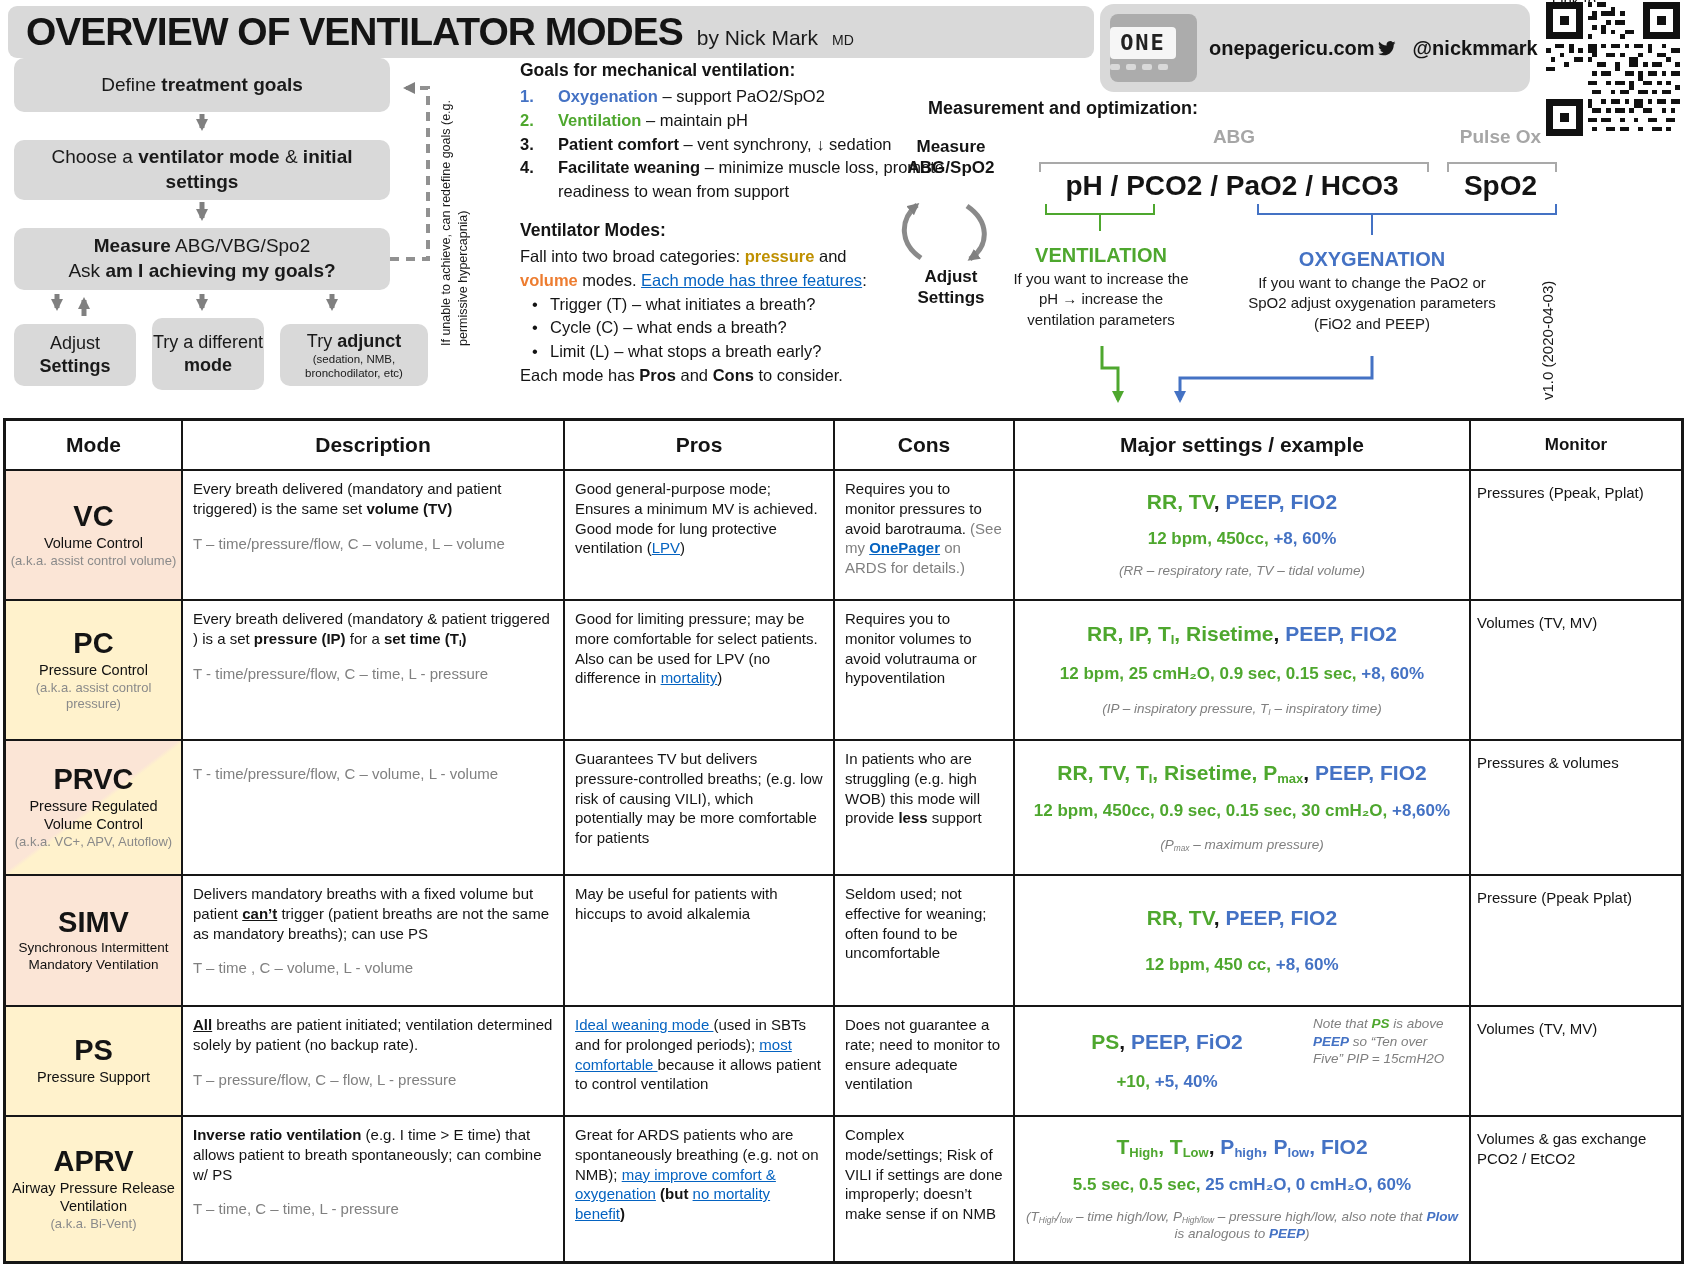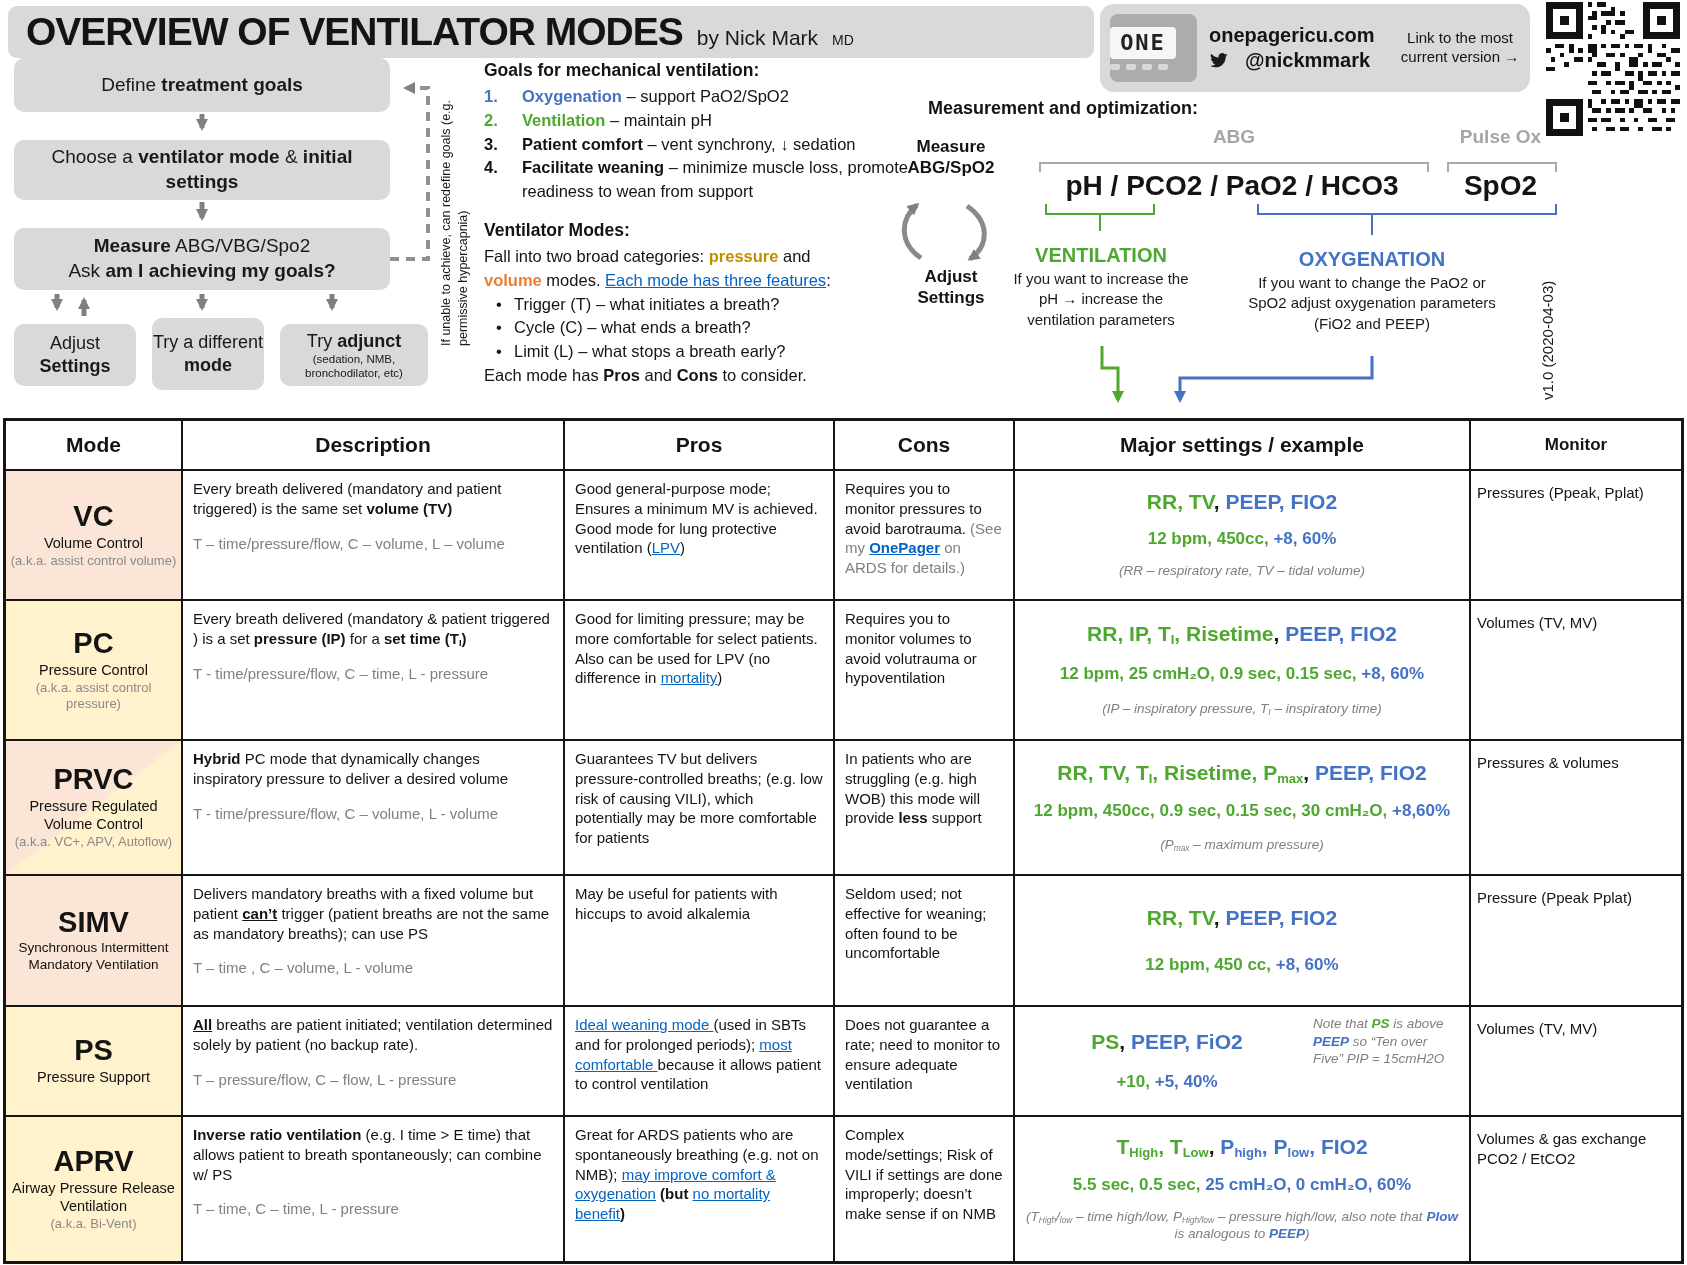--- a/index.html
+++ b/index.html
@@ -25,41 +25,41 @@
   .byline-md{font-size:14px;color:#1a1a1a}
   .infobar{left:1100px;top:4px;width:430px;height:88px;background:#D9D9D9;border-radius:14px;
            display:flex;align-items:center;gap:12px;padding:0 10px;box-sizing:border-box}
   .pager{width:87px;height:68px;background:#ACACAC;border-radius:8px;display:flex;flex-direction:column;
          align-items:flex-start;justify-content:center;gap:5px;flex:none}
   .pager-screen{width:66px;height:32px;background:#F6F6F6;border-radius:4px;display:flex;align-items:center;
                 justify-content:center;font-family:"DejaVu Sans Mono",monospace;font-weight:bold;
                 font-size:22px;letter-spacing:2px;color:#222}
   .pager-dots{display:flex;gap:6px}
   .pager-dots i{width:10px;height:6px;border-radius:2px;background:#D9D9D9}
-  .brandcol{display:flex;flex-direction:column;gap:2px;flex:1}
+  .brandcol{display:flex;gap:2px;flex:1}
   .brand-site{font-size:20px;font-weight:bold}
   .brand-tw{display:flex;align-items:center;gap:17px;font-size:20px;font-weight:bold}
   .linknote{width:120px;font-size:15px;text-align:center;line-height:1.25}
   .qr{left:1546px;top:2px}
   
   .fc-box{background:#D9D9D9;border-radius:10px;display:flex;flex-direction:column;align-items:center;
           justify-content:center;text-align:center;font-size:19px;line-height:1.3;color:#1a1a1a;
           padding:2px 0;box-sizing:border-box}
   .fc1{left:14px;top:58px;width:376px;height:54px}
   .fc2{left:14px;top:140px;width:376px;height:60px}
   .fc3{left:14px;top:228px;width:376px;height:62px}
   .fc4{left:14px;top:324px;width:122px;height:62px;font-size:18px}
   .fc5{left:152px;top:318px;width:112px;height:72px;font-size:18px}
   .fc6{left:280px;top:324px;width:148px;height:62px;font-size:18px}
   .fc-sub{font-size:11.5px;line-height:1.2}
   .vtext{writing-mode:vertical-rl;transform:rotate(180deg);font-size:12.5px;line-height:1.35;color:#1a1a1a}
   .fc-note{left:438px;top:82px;height:264px;width:36px}
   .version{left:1538px;top:236px;height:164px;width:22px;font-size:15px}
   
-  .goals{left:484px;top:58px;width:428px;font-size:16.5px;line-height:1.44}
+  .goals{left:520px;top:58px;width:428px;font-size:16.5px;line-height:1.44}
   .goals h3{margin:0 0 2px 0;font-size:17.5px}
   .gitem{display:flex}
   .gnum{width:38px;font-weight:bold;flex:none}
   .modes-head{margin:14px 0 2px 0;font-size:17.5px;font-weight:bold}
   .modes-intro{width:356px}
   .bullet{display:flex}
   .bullet i{width:30px;flex:none;font-style:normal;text-align:center}
   
   .m-head{left:928px;top:98px;font-size:18px;font-weight:bold}
   .m-cyclab{width:132px;text-align:center;font-size:17px;font-weight:bold;line-height:1.25}
@@ -303,21 +303,20 @@
     <div class="snote"><span>(IP – inspiratory pressure, T</span><span class="sub">I</span><span> – inspiratory time)</span></div>
   </div>
   <div class="cell mon">Volumes (TV, MV)</div>
 
   <div class="cell mode mode-split">
     <div class="mabbr">PRVC</div>
     <div class="mname">Pressure Regulated Volume Control</div>
     <div class="maka">(a.k.a. VC+, APV, Autoflow)</div>
   </div>
   <div class="cell body dcell">
-    <div><span class="b ital">Hybrid</span><span> PC mode that dynamically changes inspiratory pressure to deliver a desired volume</span></div>
     <div class="tcl">T - time/pressure/flow, C – volume, L - volume</div>
   </div>
   <div class="cell body"><span>Guarantees TV but delivers pressure-controlled breaths; (e.g. low risk of causing VILI), which potentially may be more comfortable for patients</span></div>
   <div class="cell body"><span>In patients who are struggling (e.g. high WOB) this mode will provide </span><span class="b ital">less</span><span> support</span></div>
   <div class="cell setcell">
     <div class="s1"><span class="green">RR, TV, T</span><span class="green sub">I</span><span class="green">, Risetime, P</span><span class="green sub">max</span><span>, </span><span class="blue">PEEP, FIO2</span></div>
     <div class="s2"><span class="green">12 bpm, 450cc, 0.9 sec, 0.15 sec, 30 cmH₂O,</span><span> </span><span class="blue">+8,60%</span></div>
     <div class="snote"><span>(P</span><span class="sub">max</span><span> – maximum pressure)</span></div>
   </div>
   <div class="cell mon" able="false">Pressures &amp; volumes</div>

